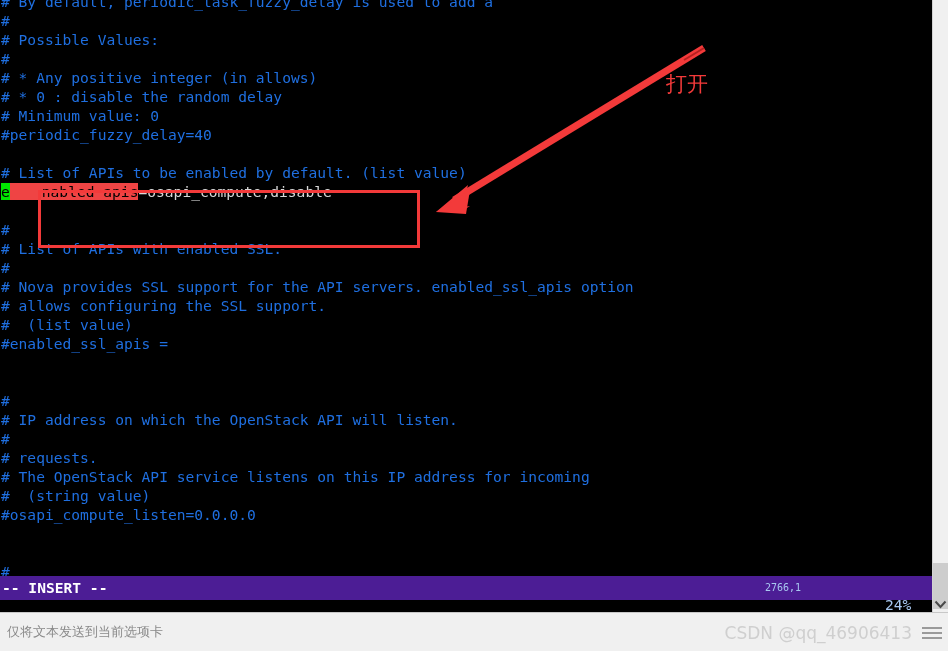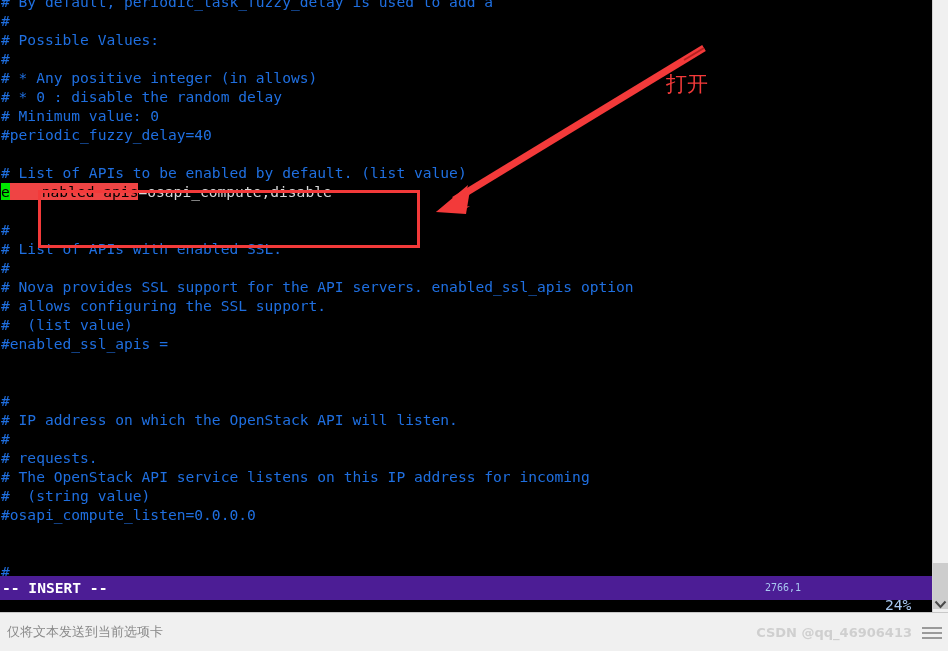--- a/index.html
+++ b/index.html
@@ -98,21 +98,21 @@
     background:#f0f0f0;border-top:1px solid #c8c8c8;box-sizing:border-box;
   }
   .bottom-text{
     position:absolute;left:7px;top:10px;
     font-family:"DejaVu Sans","Liberation Sans",sans-serif;
     font-size:13px;line-height:18px;color:#8a8a8a;white-space:pre;text-align:center;
   }
   .watermark{
     position:absolute;right:36px;top:9px;
     font-family:"DejaVu Sans","Liberation Sans",sans-serif;
-    font-size:13px;line-height:22px;color:#cfcfcf;white-space:pre;font-weight:bold;
+    font-size:17px;line-height:22px;color:#cfcfcf;white-space:pre;
   }
   .hamburger{
     position:absolute;right:6px;top:14px;width:20px;height:14px;
   }
   .hamburger i{
     display:block;height:2px;background:#9a9a9a;margin-bottom:3px;
   }
 </style>
 </head>
 <body>

